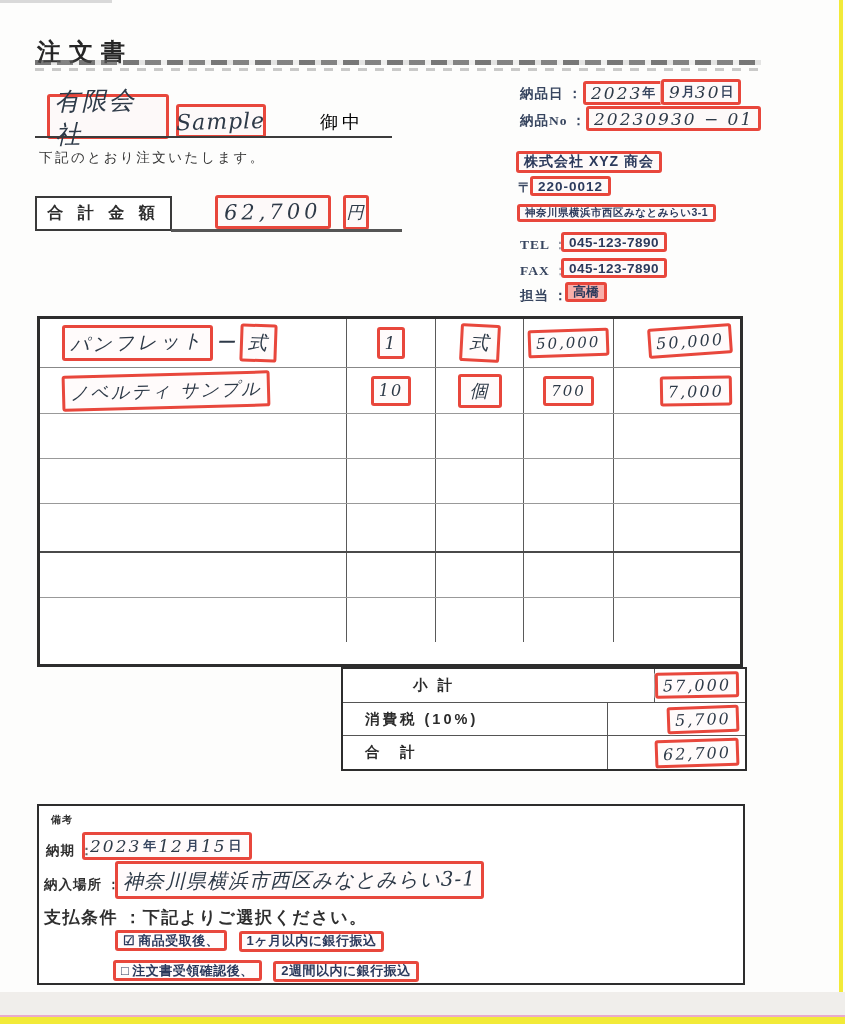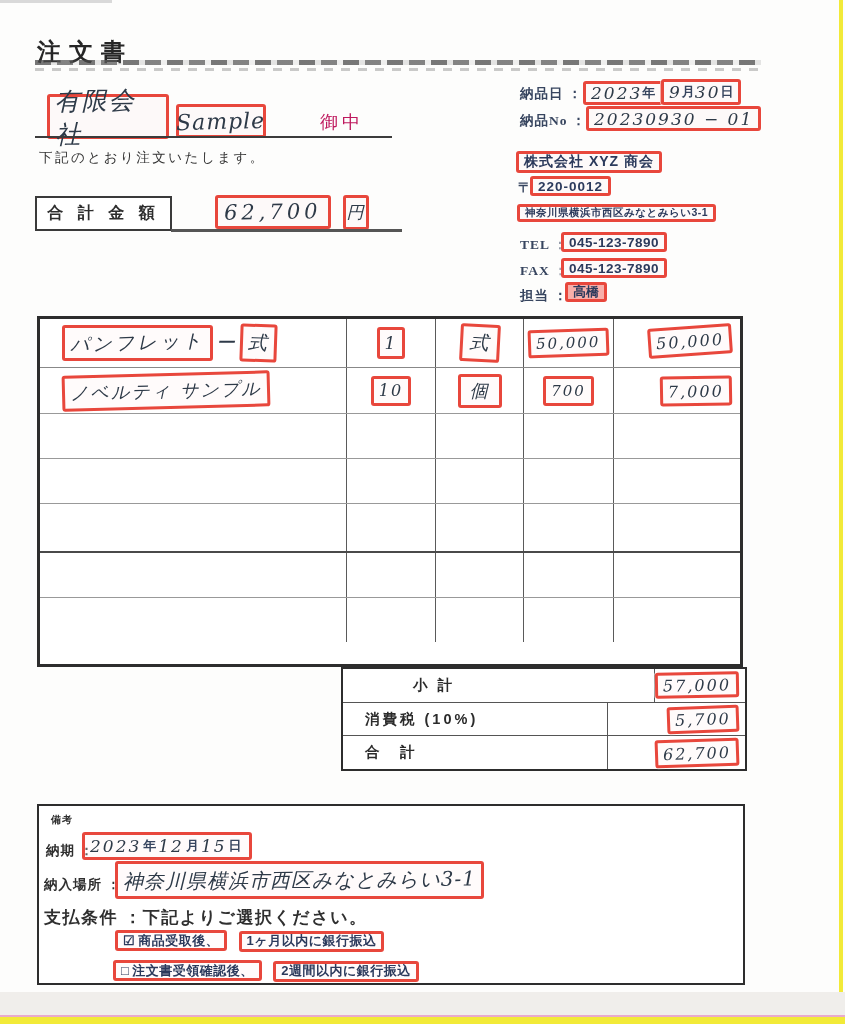--- a/index.html
+++ b/index.html
@@ -41,21 +41,21 @@
     font-family:"DejaVu Serif", serif; font-style:italic;
     color:#2e3a48; letter-spacing:2px;
   }
   .print-navy { color:#2c3a5c; font-weight:bold; }
 
   
   .rb-company { left:47px; top:94px; width:122px; height:45px; }
   .rb-company span { font-size:25px; transform:rotate(-1deg); }
   .rb-sample { left:176px; top:104px; width:90px; height:34px; }
   .rb-sample span { font-size:22px; letter-spacing:1px; transform:rotate(-1.5deg); }
-  .honorific { left:320px; top:110px; font-size:18px; letter-spacing:4px; color:#be185d; }
+  .honorific { left:320px; top:110px; font-size:18px; letter-spacing:4px; color:#000000; }
   .recipient-line { left:35px; top:136px; width:357px; height:2px; background:#3c3c3c; }
   .intro { left:39px; top:149px; font-size:13.5px; letter-spacing:2.5px; color:#333; }
 
   
   .total-label-box {
     left:35px; top:196px; width:137px; height:35px; border:2px solid #3a3a3a;
     display:flex; align-items:center; justify-content:center;
     font-size:16px; font-weight:bold; letter-spacing:5px; color:#2e2e2e; box-sizing:border-box;
     background:#fff;
   }

